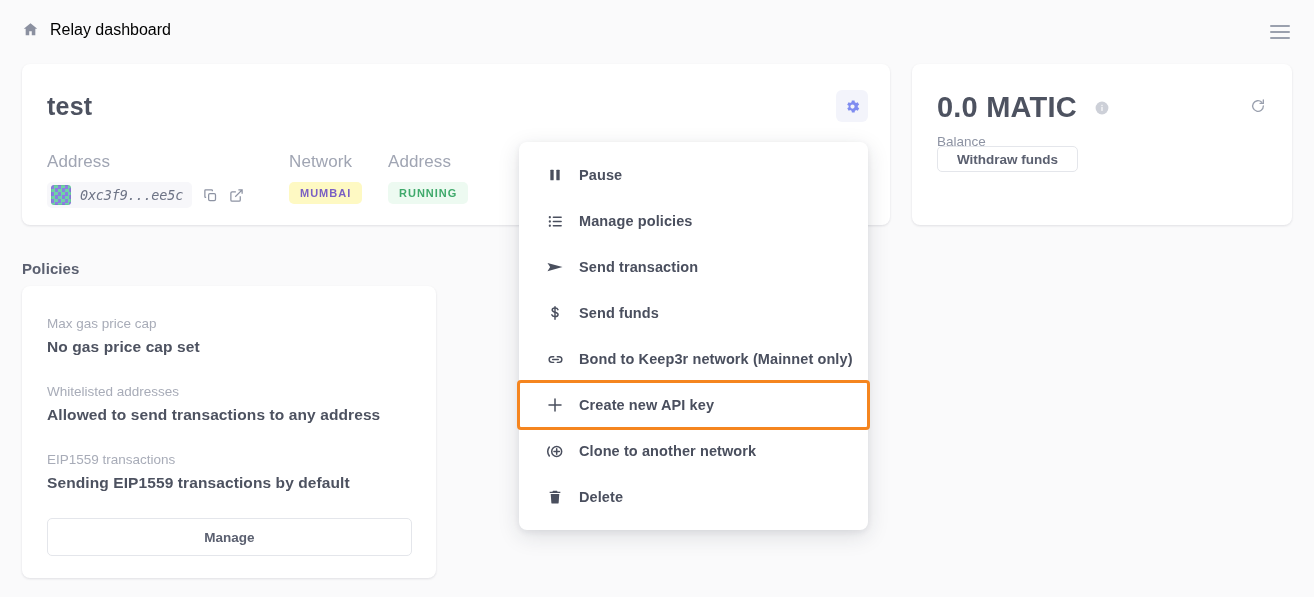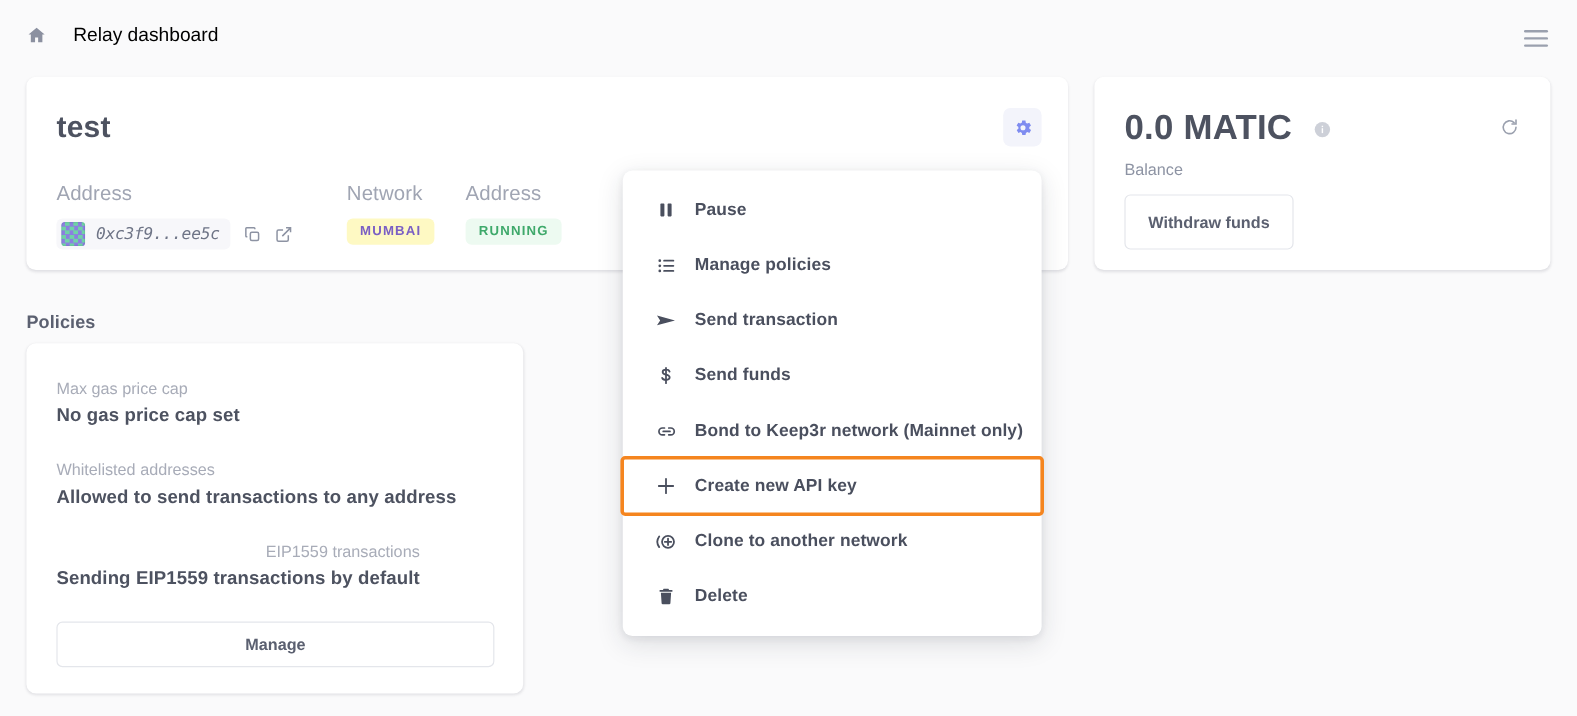--- a/index.html
+++ b/index.html
@@ -10,21 +10,21 @@
     overflow: hidden;
   }
   .page { position: relative; width: 1314px; height: 597px; }
 
   
   .topbar {
     position: absolute; left: 0; top: 0; width: 1314px; height: 59px;
     display: flex; align-items: center;
   }
   .breadcrumb {
-    display: flex; align-items: center; gap: 22px;
+    display: flex; align-items: center; gap: 11px;
     margin-left: 22px;
   }
   .home-icon { width: 17px; height: 17px; display: block; color: #8b90a0; }
   .hamburger {
     position: absolute; right: 24px; top: 25px;
     width: 20px; height: 14px; display: flex; flex-direction: column;
     justify-content: space-between; cursor: pointer;
   }
   .hamburger span { display: block; height: 2px; background: #9aa0ae; border-radius: 1px; }
 
@@ -99,34 +99,34 @@
     position: absolute; right: 26px; top: 34px;
     background: none; border: none; padding: 0; cursor: pointer; color: #9aa0ae;
   }
   .refresh-btn svg { width: 16px; height: 16px; display: block; }
   .outline-button {
     background: #fff; border: 1px solid #e4e6eb; border-radius: 5px;
     font-family: "Liberation Sans", sans-serif;
     font-size: 13.5px; font-weight: bold; color: #5b6070; cursor: pointer;
   }
   #withdraw-funds-button {
-    position: absolute; left: 25px; top: 98px; width: 141px; height: 46px;
+    position: absolute; left: 25px; top: 82px; width: 141px; height: 26px;
   }
 
   
   .section-title {
     position: absolute; left: 22px; top: 260px;
     font-size: 15px; font-weight: bold; color: #5b6070; letter-spacing: .1px;
   }
   .policy-item { position: absolute; left: 25px; }
   .policy-label { font-size: 13.5px; color: #a8acb8; margin-bottom: 7px; }
   .policy-value { font-size: 15.5px; font-weight: bold; color: #4d5260; letter-spacing: .1px; }
   #policy-0 { top: 30px; }
   #policy-1 { top: 98px; }
-  #policy-2 { top: 166px; text-align: right; }
+  #policy-2 { top: 166px; }
   #manage-button {
     position: absolute; left: 25px; top: 232px; width: 365px; height: 38px;
   }
 
   
   .menu {
     position: absolute; left: 519px; top: 142px; width: 349px; height: 388px;
     background: #fff; border-radius: 8px;
     box-shadow: 0 6px 22px rgba(30,35,55,.13), 0 2px 6px rgba(30,35,55,.07);
     padding: 10px 0; z-index: 20;

